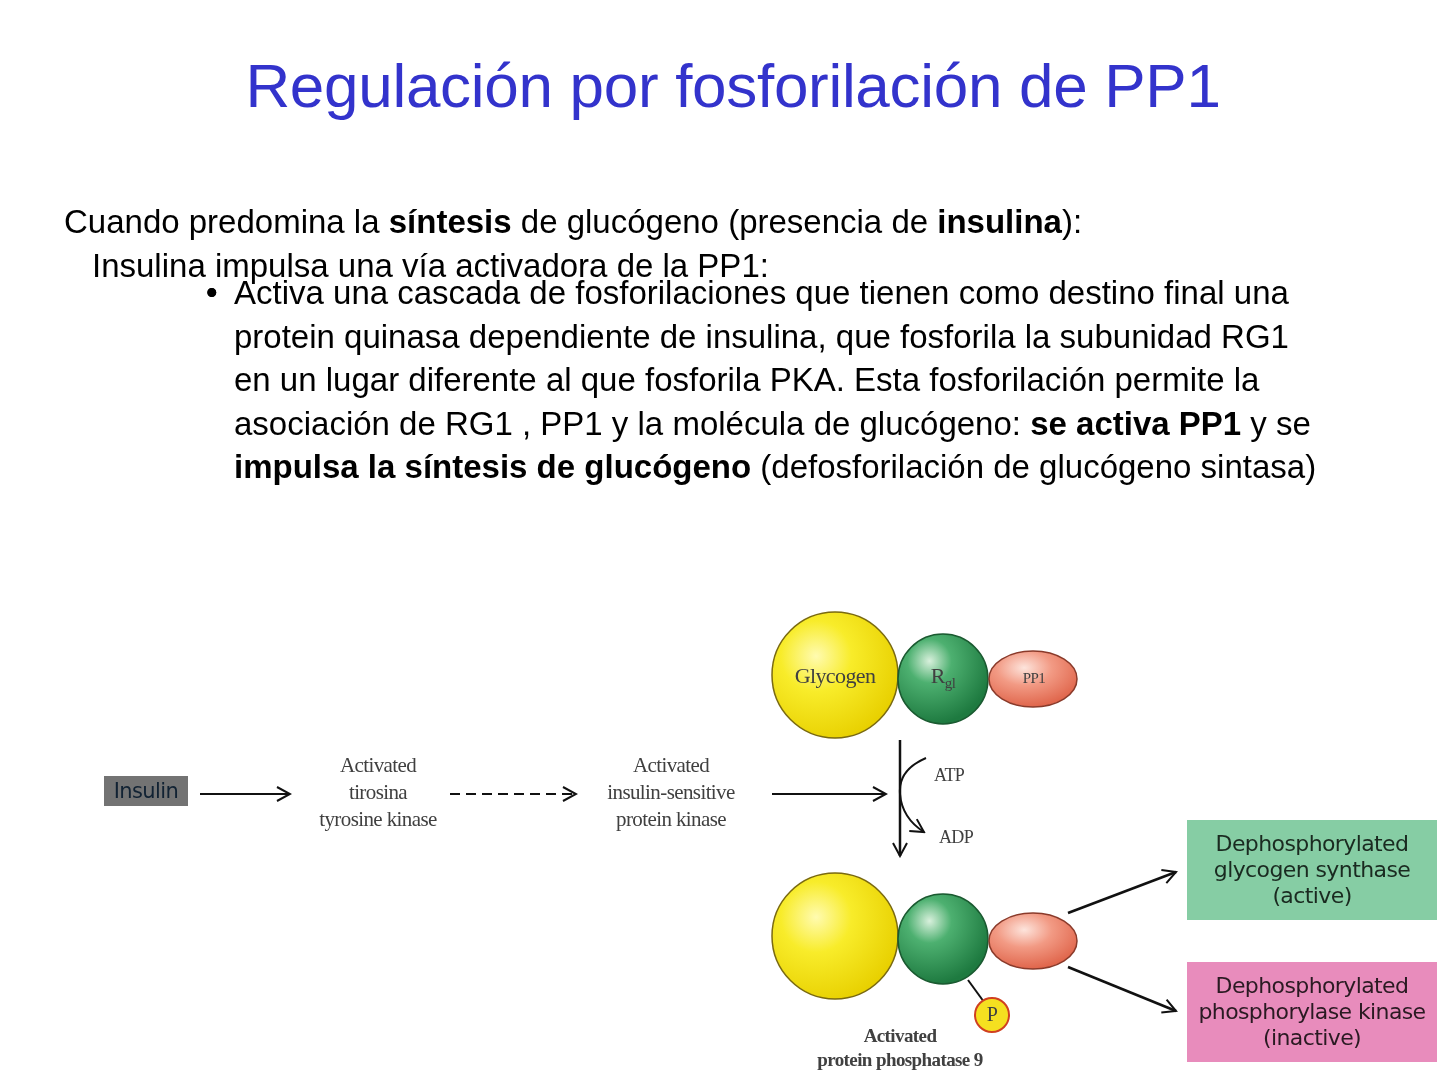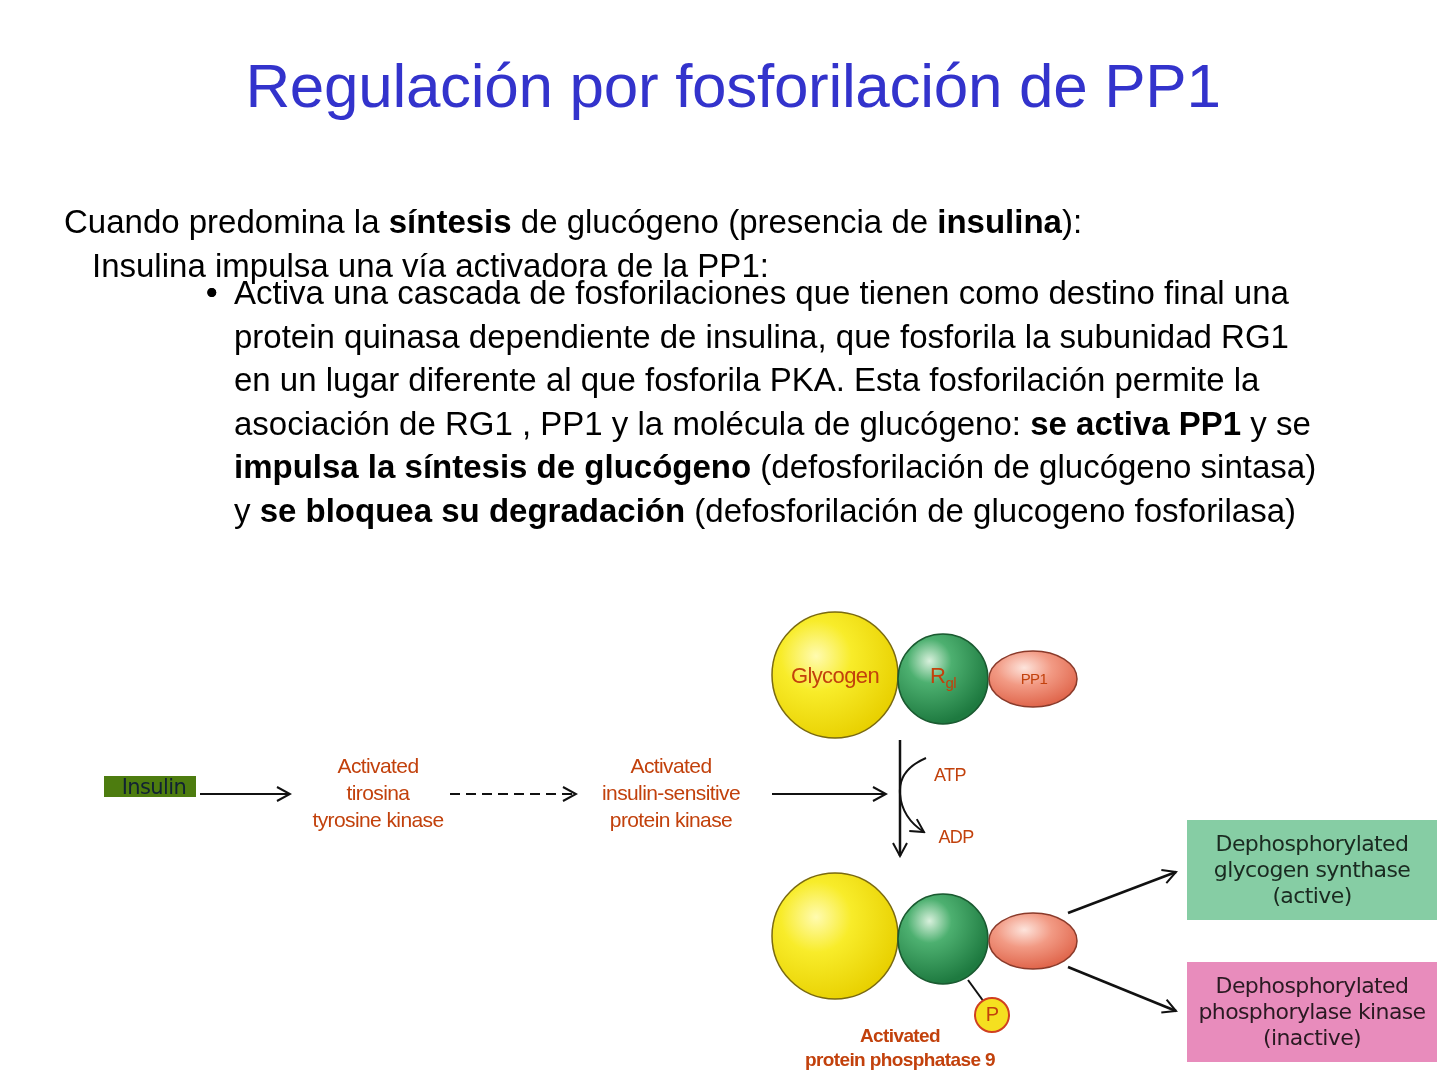--- a/index.html
+++ b/index.html
@@ -7,22 +7,22 @@
   .title { position:absolute; left:0; top:48px; width:1466px; text-align:center; font-size:62px; color:#3333cc; line-height:76px; letter-spacing:-0.3px; }
   .body-text { position:absolute; font-size:33px; line-height:43.5px; color:#000; white-space:nowrap; }
   .l1 { left:64px; top:184px;margin-top:16px; }
   .l2 { left:92px; top:227px;margin-top:17px; }
   .bullets { position:absolute; left:206px; top:271px; font-size:33px; line-height:43.5px; }
   .bullet { position:relative; padding-left:28px; white-space:nowrap; }
   .bullet .dot { position:absolute; left:0; top:0; }
   b { font-weight:bold; }
   .diagram { position:absolute; left:0; top:0; width:1444px; height:1080px; pointer-events:none; }
   .diagram * { pointer-events:auto; }
-  .dlabel { position:absolute; font-family:Liberation Sans, sans-serif; color:#c2410c; text-align:center; font-size:21px; line-height:27px; white-space:nowrap; letter-spacing:-0.6px; }
-  .insulin-box { position:absolute; left:104px; top:776px; width:84px; height:21px; background:#4d7c0f; display:flex; align-items:center; justify-content:center; font-family:"DejaVu Sans", sans-serif; font-size:21px; color:#123; letter-spacing:-0.6px;padding-left:8px; }
+  .dlabel { position:absolute; font-family:Liberation Serif, serif; color:#404040; text-align:center; font-size:21px; line-height:27px; white-space:nowrap; letter-spacing:-0.6px; }
+  .insulin-box { position:absolute; left:104px; top:776px; width:84px; height:30px; background:#737373; display:flex; align-items:center; justify-content:center; font-family:"DejaVu Sans", sans-serif; font-size:21px; color:#123; letter-spacing:-0.6px; }
   .box-green { position:absolute; left:1187px; top:820px; width:250px; height:100px; background:#86cda4; display:flex; flex-direction:column; align-items:center; justify-content:center; font-family:"DejaVu Sans", sans-serif; font-size:22px; line-height:26px; color:#1a2a20; letter-spacing:-0.6px; }
   .box-pink { position:absolute; left:1187px; top:962px; width:250px; height:100px; background:#e88cbc; display:flex; flex-direction:column; align-items:center; justify-content:center; font-family:"DejaVu Sans", sans-serif; font-size:22px; line-height:26px; color:#2a1a22; letter-spacing:-0.6px; }
   .bold-label { font-weight:bold; }
 </style>
 </head>
 <body>
 
 <div class="title">Regulación por fosforilación de PP1</div>
 
 <div class="body-text l1"><span>Cuando predomina la </span><b>síntesis</b><span> de glucógeno (presencia de </span><b>insulina</b><span>):</span></div>
@@ -33,21 +33,20 @@
   <div class="bullet">
     <span class="dot">•</span>
   </div>
   <div class="bullet">
     <span class="dot">•</span>
     <div>Activa una cascada de fosforilaciones que tienen como destino final una</div>
     <div>protein quinasa dependiente de insulina, que fosforila la subunidad RG1</div>
     <div>en un lugar diferente al que fosforila PKA. Esta fosforilación permite la</div>
     <div><span>asociación de  RG1 , PP1 y la molécula de glucógeno: </span><b>se activa PP1</b><span> y se</span></div>
     <div><b>impulsa la síntesis de glucógeno</b><span> (defosforilación de glucógeno sintasa)</span></div>
-    <div><span>y </span><b>se bloquea su degradación</b><span> (defosforilación de glucogeno fosforilasa)</span></div>
   </div>
 </div>
 
 <div>
 
   <div class="insulin-box">Insulin</div>
 
   <div class="dlabel" style="left:298px; top:752px; width:160px;">
     <div>Activated</div>
     <div>tirosina</div>

